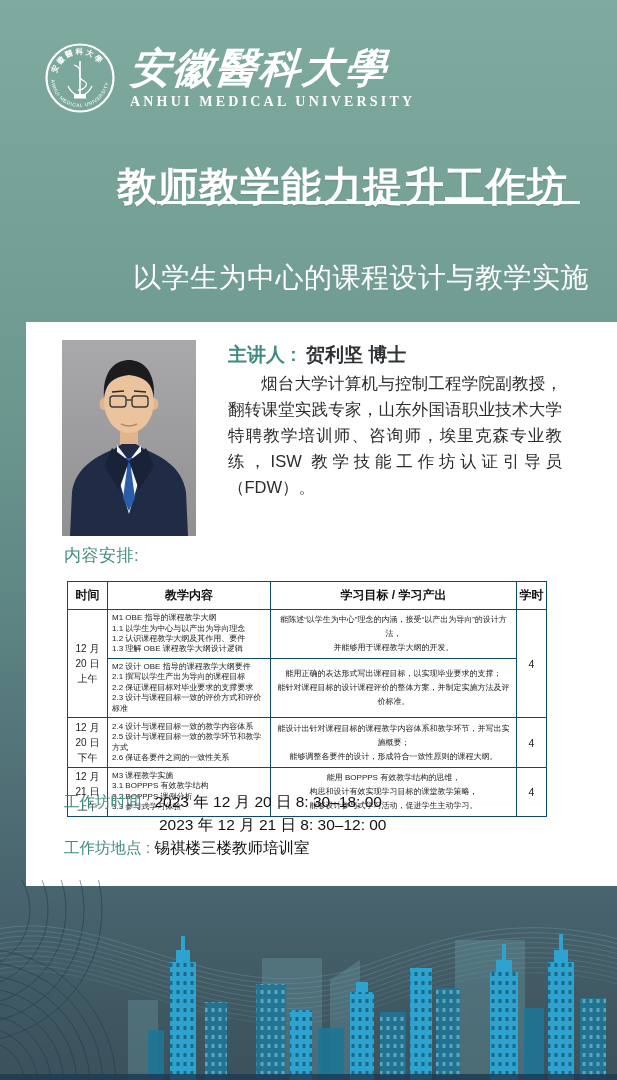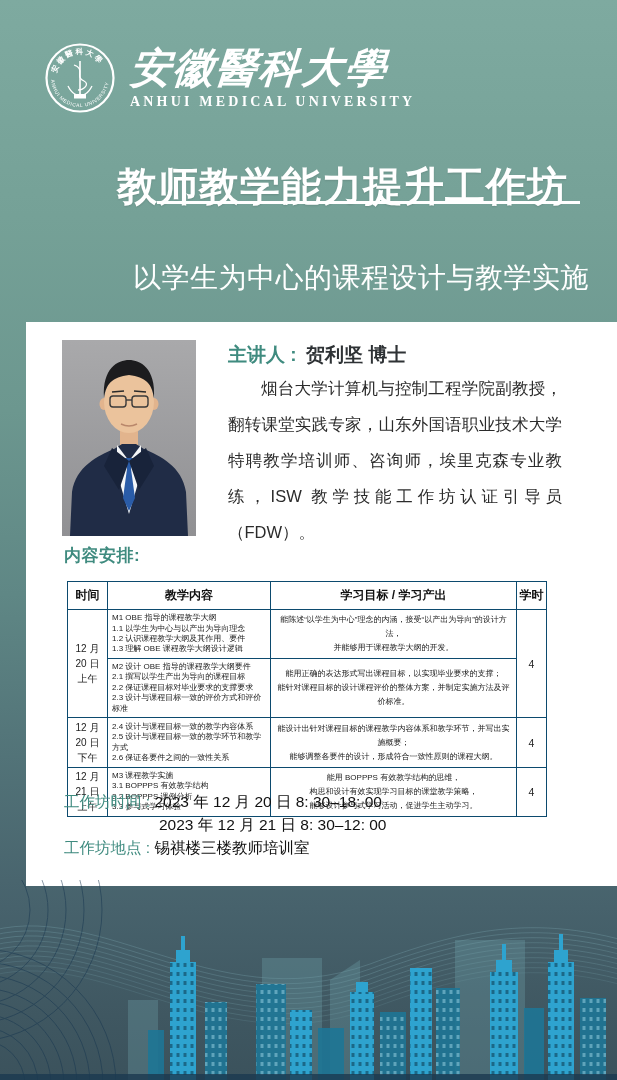--- a/index.html
+++ b/index.html
@@ -45,26 +45,26 @@
     padding-left:48px;
   }
   .photo{
     position:absolute;left:36px;top:18px;width:134px;height:196px;overflow:hidden;
   }
   .speaker-line{position:absolute;left:202px;top:20px;font-size:19px;font-weight:bold;}
   .speaker-label{color:#3F8B7F;}
   .speaker-name{color:#2E3235;margin-left:4px;}
   .bio{
     position:absolute;left:202px;top:48px;width:334px;margin:0;
-    font-size:16.5px;line-height:36px;color:#2b2b2b;
+    font-size:16.5px;line-height:26px;color:#2b2b2b;
     text-indent:2em;text-align:justify;
   }
   .schedule-heading{
     position:absolute;left:38px;top:222px;margin:0;
-    color:#3F8B7F;font-size:17px;font-weight:bold;letter-spacing:.5px;
+    color:#3F8B7F;font-size:17px;font-weight:normal;letter-spacing:.5px;
   }
   
   .sched{
     position:absolute;left:41px;top:259px;width:479px;
     border-collapse:collapse;table-layout:fixed;color:#222;
   }
   .sched th,.sched td{border:1px solid #0c4a6e;overflow:hidden;}
   .sched th{font-size:12px;font-weight:bold;height:27px;text-align:center;padding:0 2px;color:#111;}
   .col-time{width:40px;} .col-content{width:163px;} .col-obj{width:246px;} .col-hours{width:30px;}
   td.t-time{font-size:10px;text-align:center;line-height:15px;white-space:pre-line;color:#222;}

